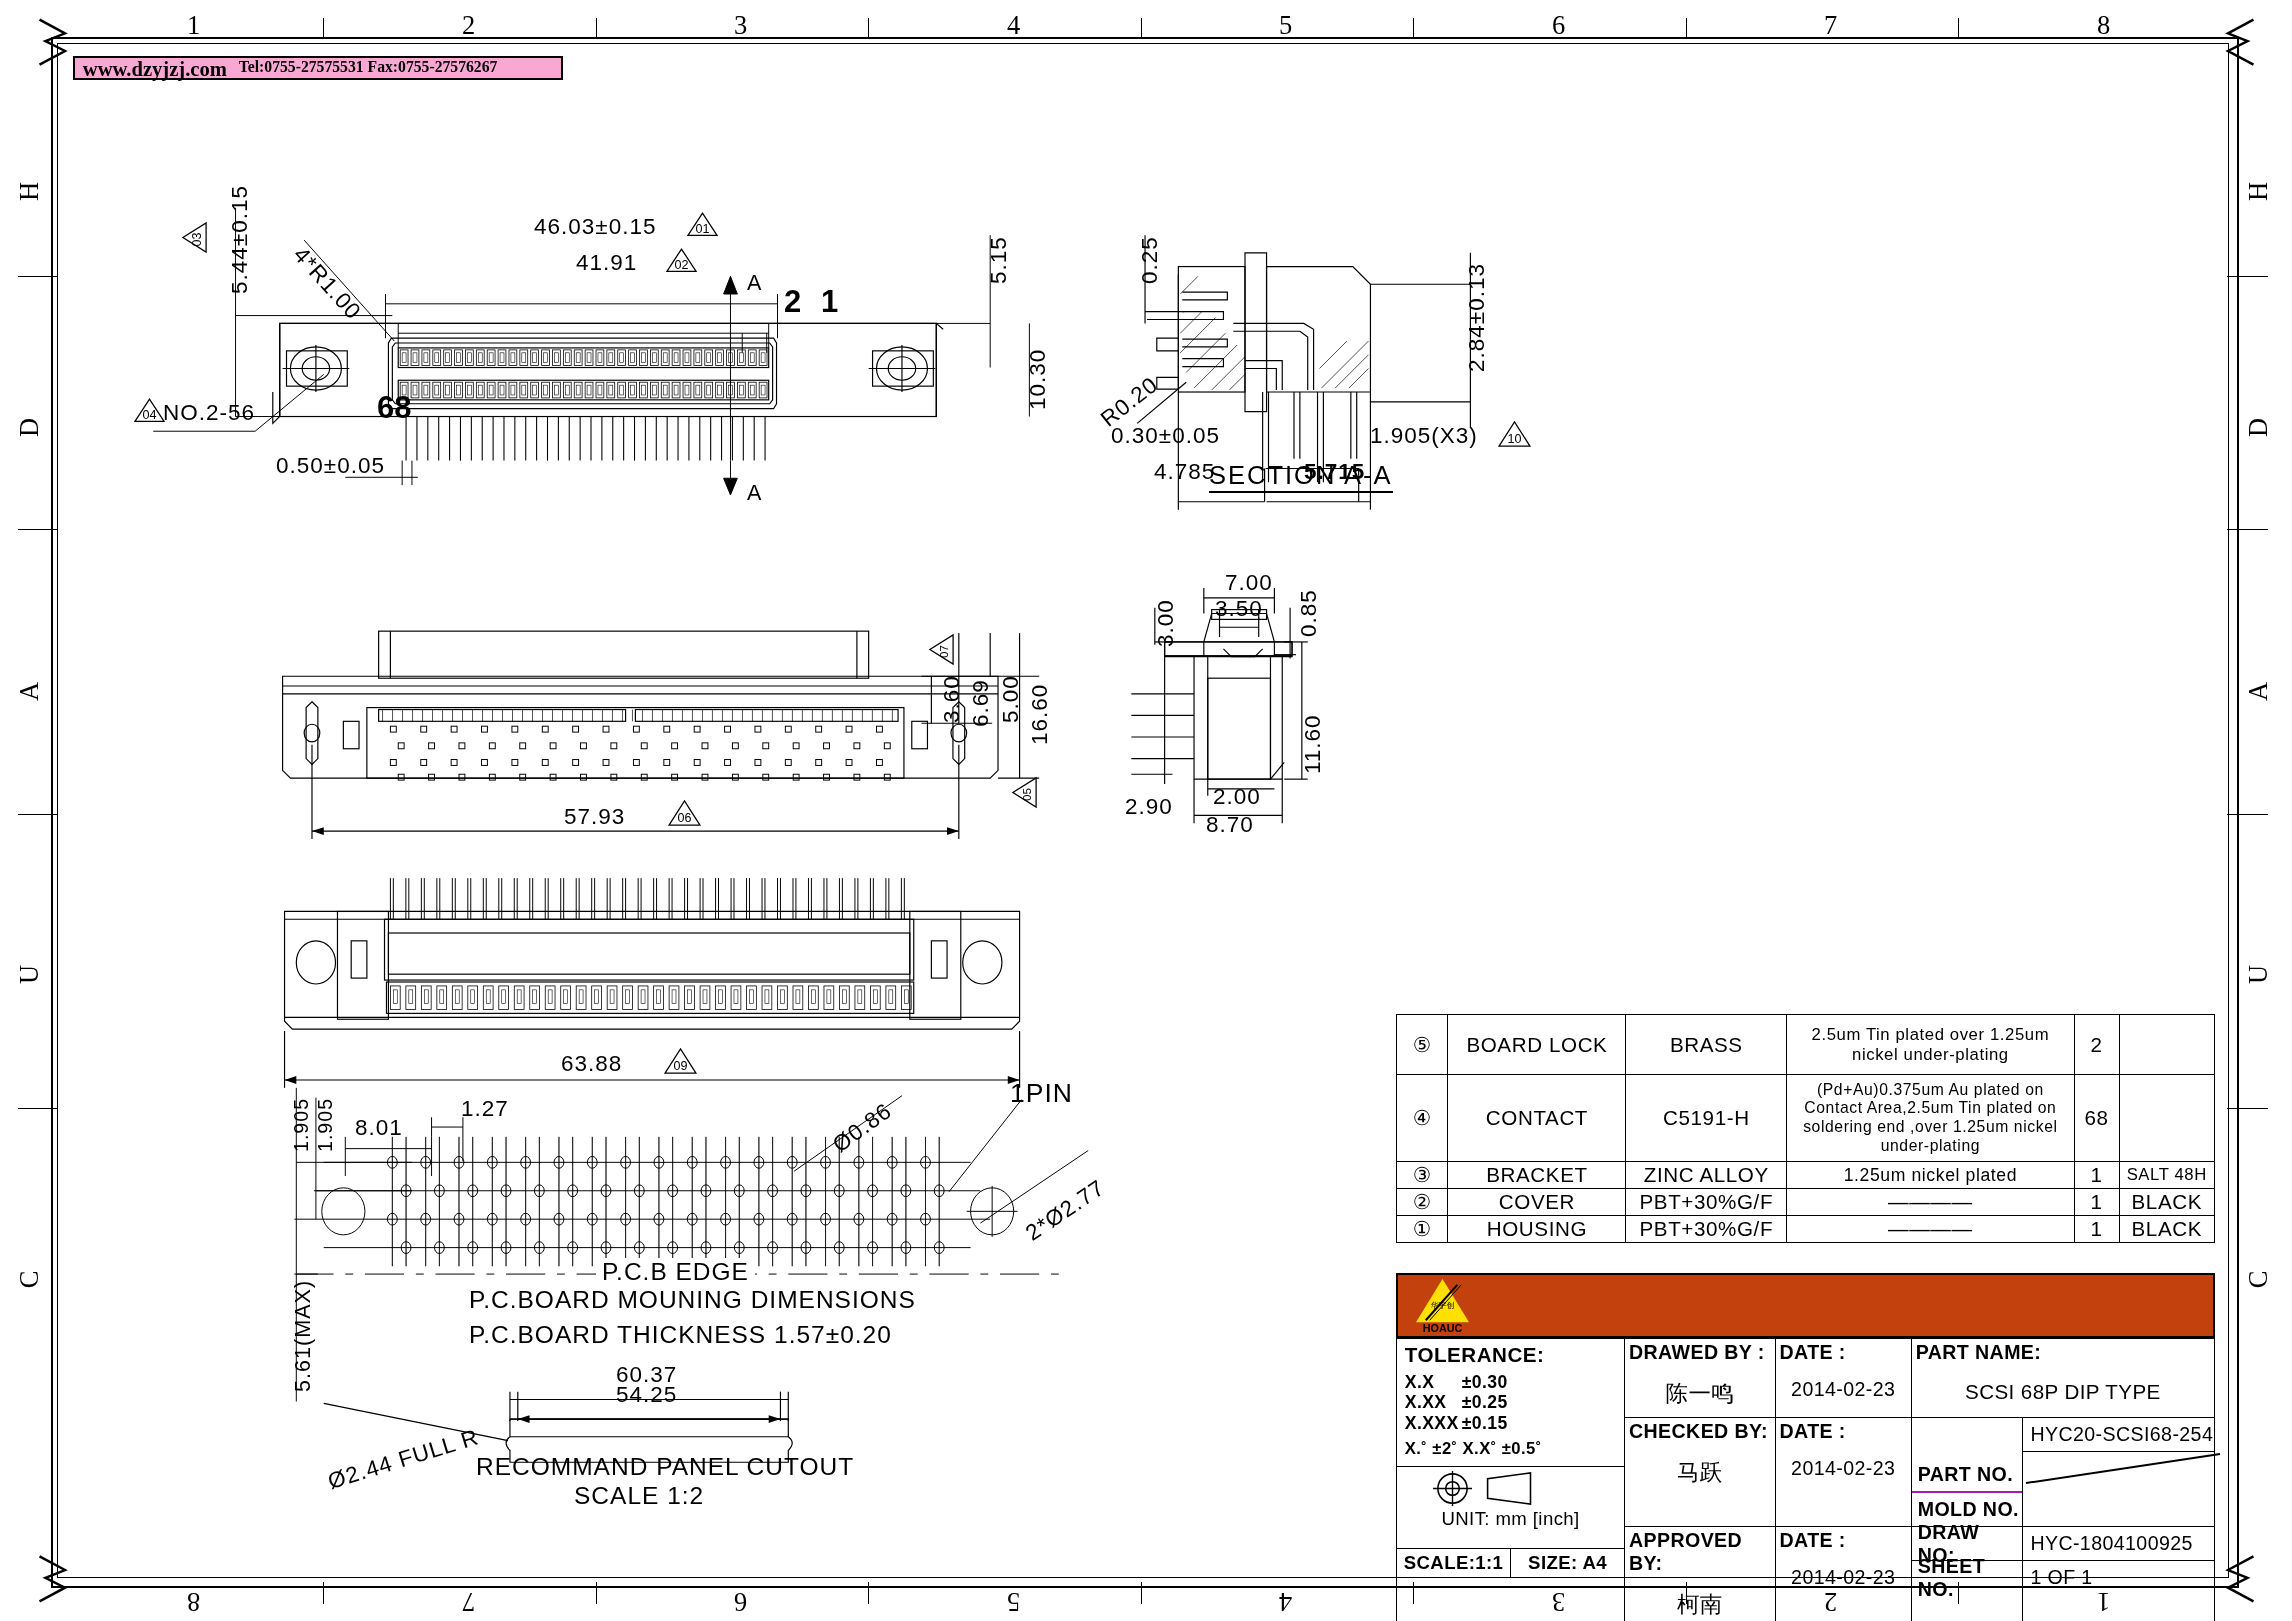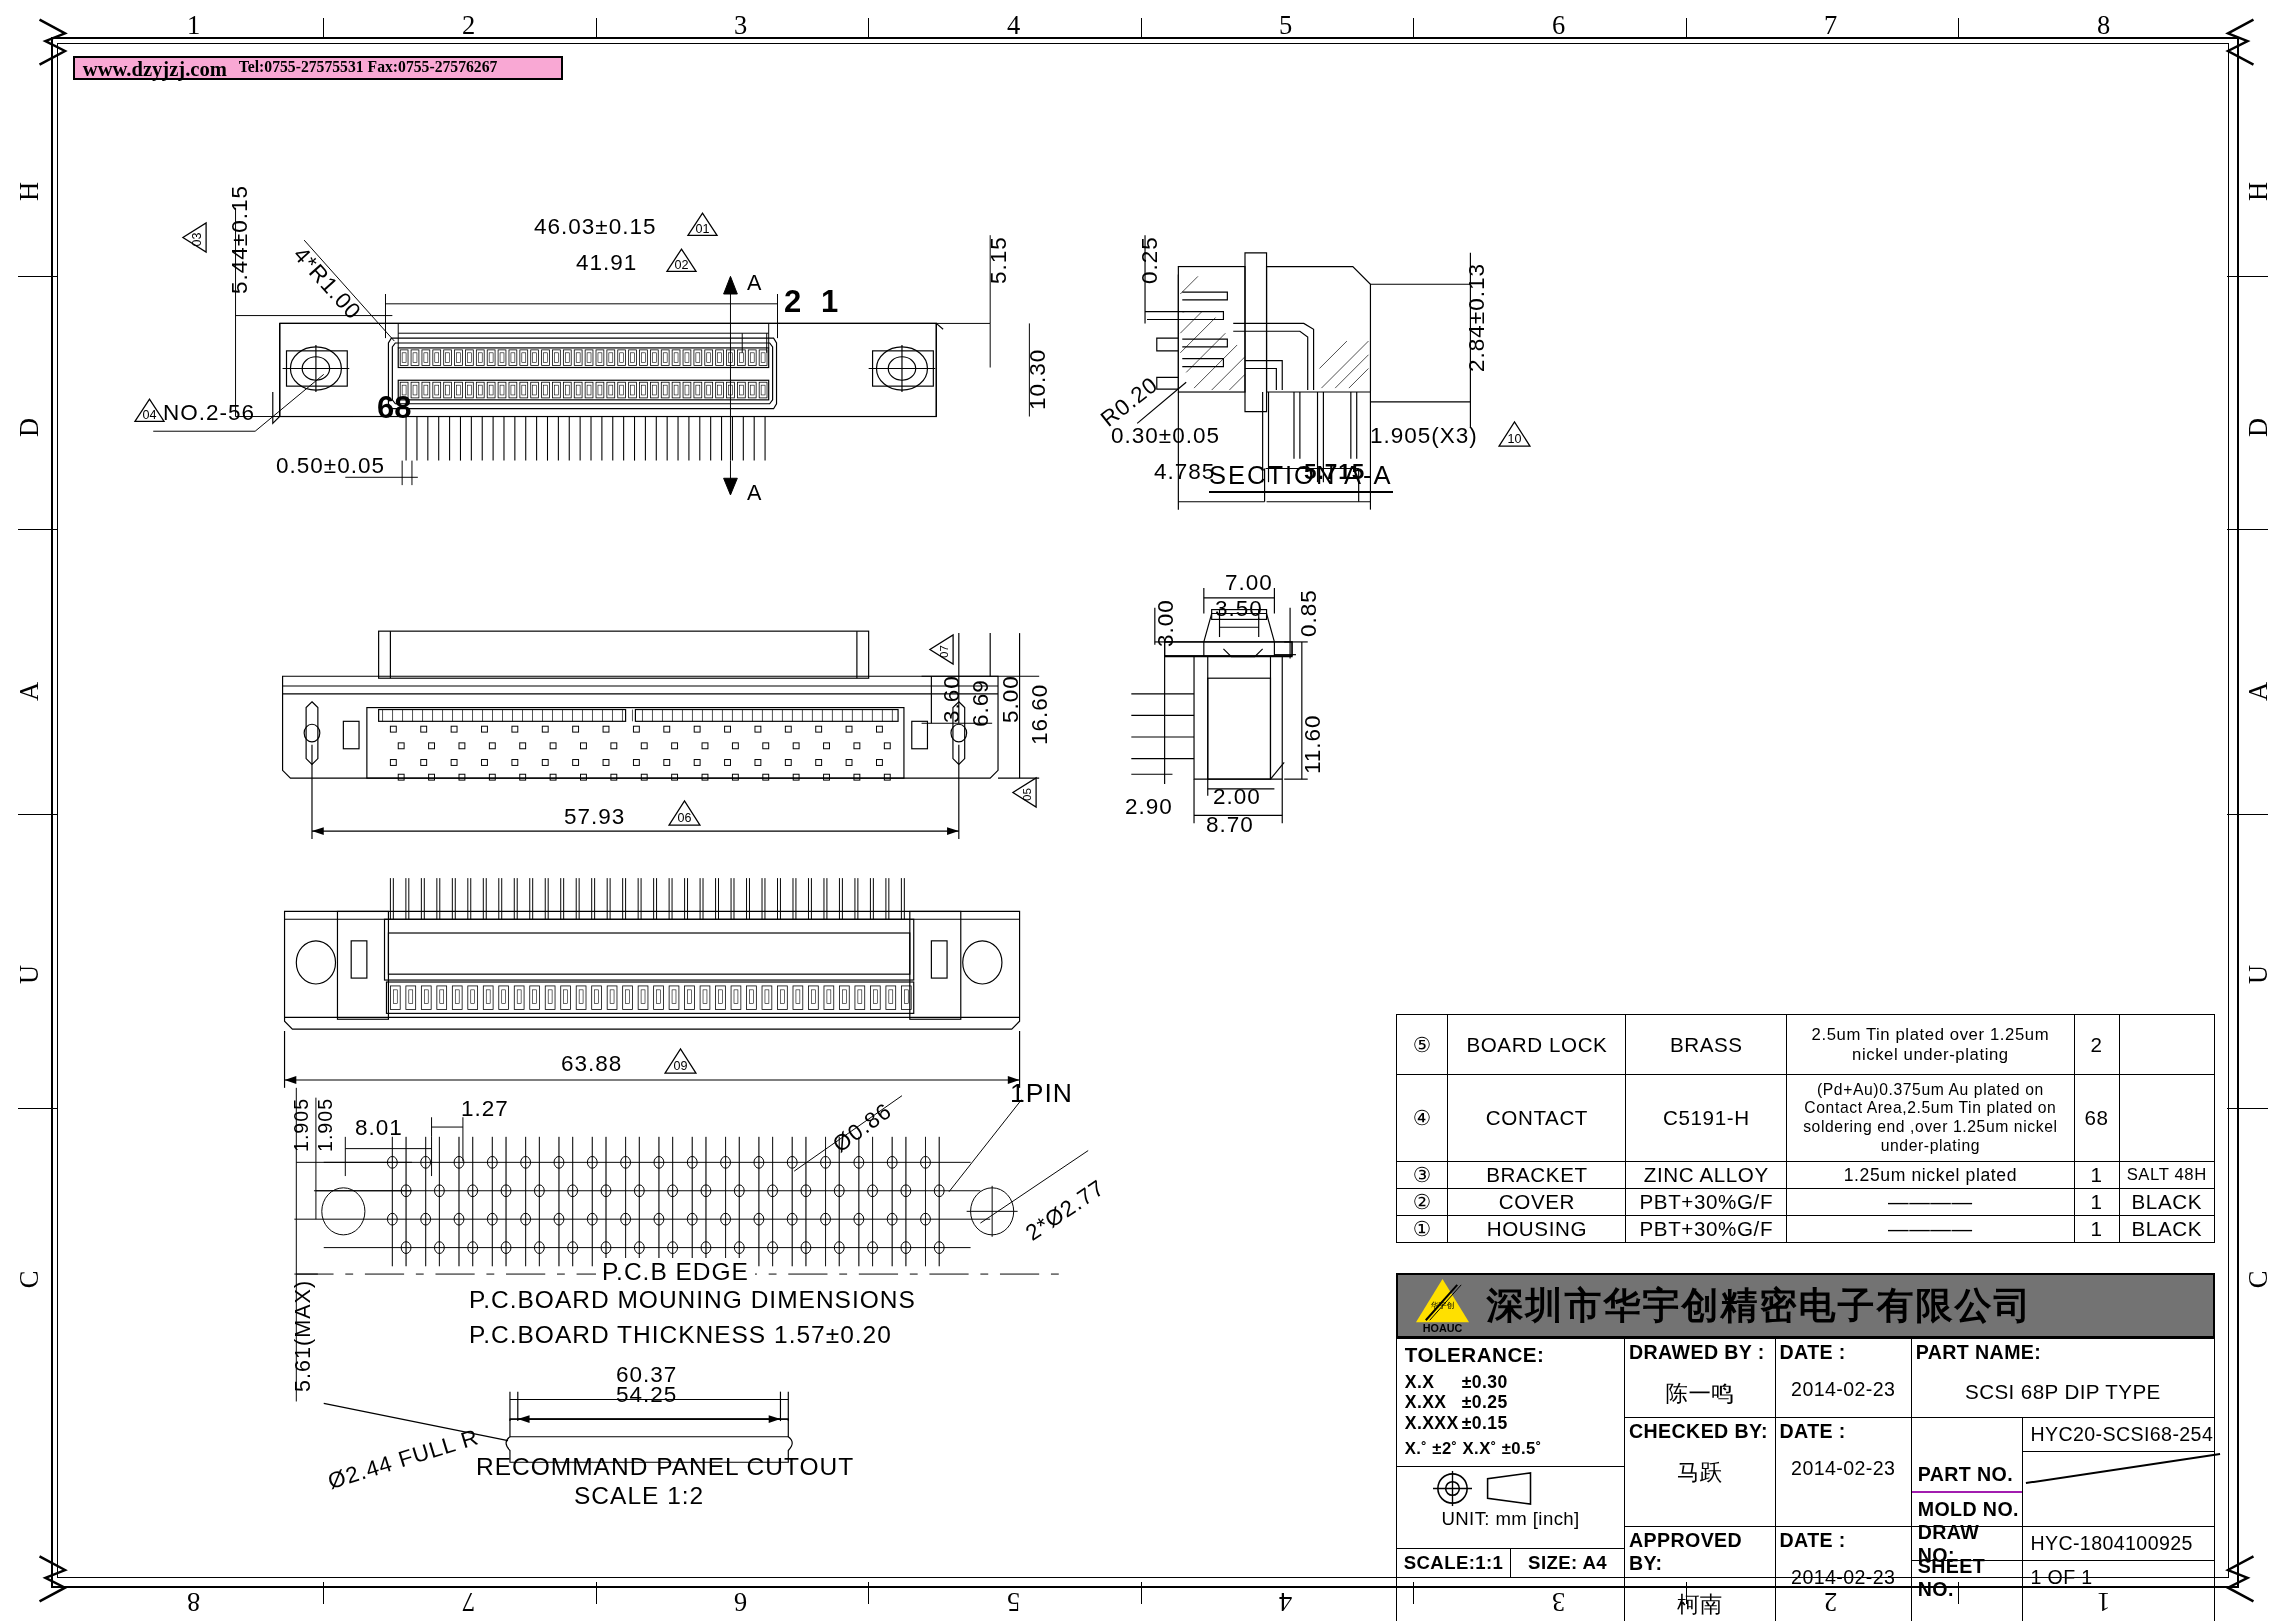--- a/index.html
+++ b/index.html
@@ -29,21 +29,21 @@
   
   #notes{position:absolute;left:1491px;top:702px;font-size:24.5px;line-height:32px;letter-spacing:1.5px;white-space:pre;}
   
   #mat{position:absolute;left:1396px;top:1014px;width:819px;border-collapse:collapse;}
   #mat td{border:1px solid #000;font-size:20.6px;text-align:center;padding:1px 2px;letter-spacing:0.6px;}
   
   #titleblk{position:absolute;left:1396px;top:1273px;width:819px;border-collapse:collapse;}
   #titleblk td{border:1px solid #000;font-size:18.6px;padding:2px 3.9px;letter-spacing:0.4px;vertical-align:top;}
   .cn{font-family:"DejaVu Sans",sans-serif;}
   #company{position:absolute;left:1396px;top:1273px;width:819px;height:65px;border:2px solid #000;
-           box-sizing:border-box;display:flex;align-items:center;background:#737373;}
+           box-sizing:border-box;display:flex;align-items:center;background:#c2410c;}
   #company .cname{font-family:"DejaVu Sans",sans-serif;font-size:37px;font-weight:bold;letter-spacing:2px;margin-left:13.7px;}
   .logo{position:relative;width:61px;height:57px;margin-left:13.7px;flex:none;}
   
   .ulbl{position:absolute;font-size:25.5px;letter-spacing:2px;border-bottom:2px solid #000;padding-bottom:1px;}
   svg.draw{position:absolute;left:0;top:0;overflow:visible;}
 </style>
 </head>
 <body>
 
 <div id="sheet">
@@ -1158,21 +1158,20 @@
   <div id="company">
     <div class="logo">
       <svg width="61" height="57" viewBox="0 0 62 58">
         <polygon points="31,2 58,46 4,46" fill="#ffe000" stroke="none"></polygon>
         <line x1="14" y1="44" x2="46" y2="8" stroke="#000" stroke-width="2"></line>
         <line x1="18" y1="44" x2="50" y2="8" stroke="#000" stroke-width="1"></line>
         <text x="31" y="32" font-size="8" text-anchor="middle" font-family="DejaVu Sans" fill="#000">华宇创</text>
         <text x="31" y="56" font-size="11" text-anchor="middle" font-family="Liberation Sans" font-weight="bold" fill="#000">HOAUC</text>
       </svg>
     </div>
-    <div class="cname">深圳市华宇创精密电子有限公司</div>
   </div>
 
   <table id="titleblk" style="top:1338px;">
     <tbody>
       <tr>
         <td rowspan="3" style="width:218px;vertical-align:top;padding:3.9px 7.8px;">
           <div style="font-size:20.6px;font-weight:bold;letter-spacing:0.5px;">TOLERANCE:</div>
           <div style="margin-top:4.9px;font-size:17.6px;font-weight:bold;line-height:20.6px;">
             <div><span style="display:inline-block;width:57px;">X.X</span><span>±0.30</span></div>
             <div><span style="display:inline-block;width:57px;">X.XX</span><span>±0.25</span></div>

